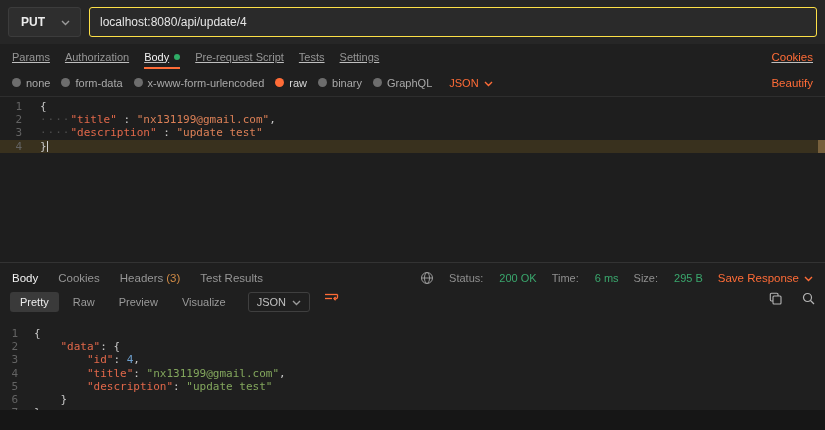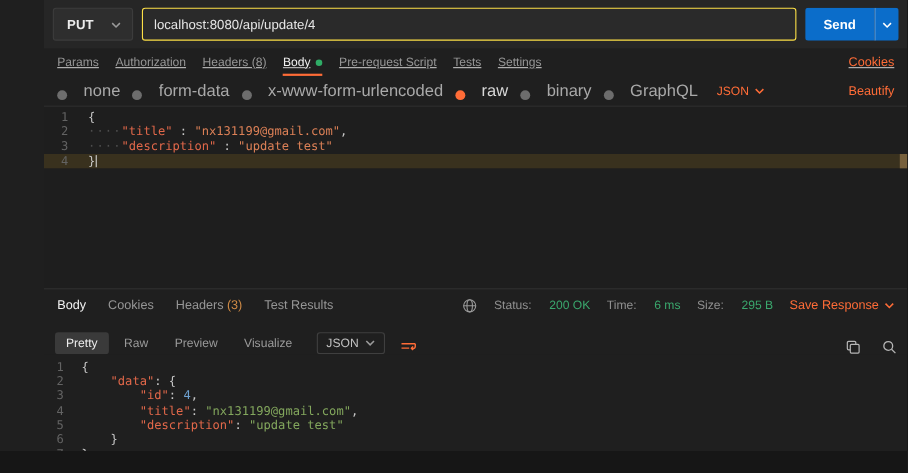--- a/index.html
+++ b/index.html
@@ -1,20 +1,20 @@
 <!DOCTYPE html>
 <html><head>
 <meta charset="utf-8">
 <style>
   * { margin:0; padding:0; box-sizing:border-box; }
   html,body { background:#161616; }
   .app {
     position:relative; width:825px; height:410px; overflow:hidden;
     background:#1f1f1f; color:#bfbfbf;
-    font-family:"Liberation Sans", sans-serif; font-size:12px;padding-left:40px;
+    font-family:"Liberation Sans", sans-serif; font-size:12px;
   }
   .spacer { flex:1; }
   .link { color:#ff6c37; cursor:pointer; font-size:11.5px; display:inline-flex; align-items:center; gap:5px; }
 
   
   .topbar { height:44px; background:#262626; display:flex; align-items:center; padding:0 8px; gap:8px; }
   .method-select {
     display:flex; align-items:center; gap:16px; height:30px; padding:0 10px 0 12px;
     background:#2e2e2e; border:1px solid #3c3c3c; border-radius:3px;
     color:#ececec; font-weight:bold; cursor:pointer; flex:0 0 auto;
@@ -33,21 +33,21 @@
 
   
   .req-tabs { height:25px; display:flex; align-items:stretch; padding:0 12px; gap:15px;text-decoration:underline; }
   .tab { color:#969696; cursor:pointer; position:relative; display:flex; align-items:center; gap:5px; font-size:11px; white-space:nowrap; }
   .tab.active { color:#f2f2f2; }
   .tab.active::after { content:""; position:absolute; left:0; right:0; bottom:0; height:2px; background:#ff6c37; }
   .dot-green { width:6px; height:6px; border-radius:50%; background:#2fac66; }
 
   
   .body-type-row { height:27px; display:flex; align-items:center; padding:0 12px; gap:11px; }
-  .opt { display:flex; align-items:flex-end; gap:15px; color:#a9a9a9; font-size:15px; cursor:pointer; white-space:nowrap; }
+  .opt { display:flex; align-items:center; gap:5px; color:#a9a9a9; font-size:11px; cursor:pointer; white-space:nowrap; }
   .radio { width:9px; height:9px; border-radius:50%; background:#6d6d6d; }
   .radio.sel { background:#ff6c37; }
   .opt.sel-label { color:#d8d8d8; }
   .lang-select { color:#ff6c37; display:flex; gap:5px; align-items:center; margin-left:6px; cursor:pointer; font-size:11px; }
 
   
   .editor {
     position:relative; height:166px; background:#1e1e1e; border-top:1px solid #2e2e2e;
     font-family:"DejaVu Sans Mono", monospace; font-size:11px; padding-top:3px;
   }
@@ -68,21 +68,21 @@
   .rtab { color:#969696; cursor:pointer; font-size:11.5px; display:flex; align-items:center; gap:3px; white-space:nowrap; }
   .rtab.active { color:#f2f2f2; }
   .count { color:#cf8a45; }
   .meta { display:flex; align-items:center; gap:15px; }
   .kv { display:flex; gap:16px; font-size:11px; white-space:nowrap; }
   .kv .lbl { color:#8f8f8f; }
   .kv .val { color:#3aa76d; }
   .globe { display:flex; align-items:center; }
 
   
-  .resp-toolbar { height:30px; display:flex; align-items:flex-end; padding:0 10px; gap:4px; }
+  .resp-toolbar { height:30px; display:flex; align-items:flex-start; padding:0 10px; gap:4px; }
   .view-btn { padding:4px 10px; color:#9a9a9a; border-radius:3px; cursor:pointer; font-size:11px; }
   .view-btn.active { background:#3a3a3a; color:#ededed; }
   .resp-lang { margin-left:8px; display:flex; align-items:center; gap:6px;
     border:1px solid #3f3f3f; border-radius:3px; padding:3px 8px; color:#c0c0c0; cursor:pointer; font-size:11px; }
   .wrap-btn { margin-left:10px; display:flex; align-items:center; cursor:pointer; }
   .tool-icon { display:flex; align-items:center; cursor:pointer; margin-left:16px; }
 
   
   .resp-editor {
     position:relative; height:108px; background:#1f1f1f;
@@ -104,36 +104,25 @@
   <div class="topbar">
     <div class="method-select">
       <span>PUT</span>
       <span>
         <svg width="9" height="6" viewBox="0 0 9 6" fill="none" stroke="#9a9a9a" stroke-width="1.4">
             <polyline points="1,1 4.5,4.5 8,1"></polyline>
           </svg>
       </span>
     </div>
     <input class="url-input" value="localhost:8080/api/update/4" style="">
-    <div class="send-btn">
-      <button class="send-main">Send</button>
-      <div class="send-caret">
-        <span>
-          <svg width="9" height="6" viewBox="0 0 9 6" fill="none" stroke="#ffffff" stroke-width="1.4">
-              <polyline points="1,1 4.5,4.5 8,1"></polyline>
-            </svg>
-        </span>
-      </div>
-    </div>
   </div>
 
   <div class="req-tabs">
     <span class="tab">Params</span>
     <span class="tab">Authorization</span>
-    <span class="tab">Headers (8)</span>
     <span class="tab active">
       <span>Body</span>
       <span class="dot-green"></span>
     </span>
     <span class="tab">Pre-request Script</span>
     <span class="tab">Tests</span>
     <span class="tab">Settings</span>
     <span class="spacer"></span>
     <span class="link">Cookies</span>
   </div>

